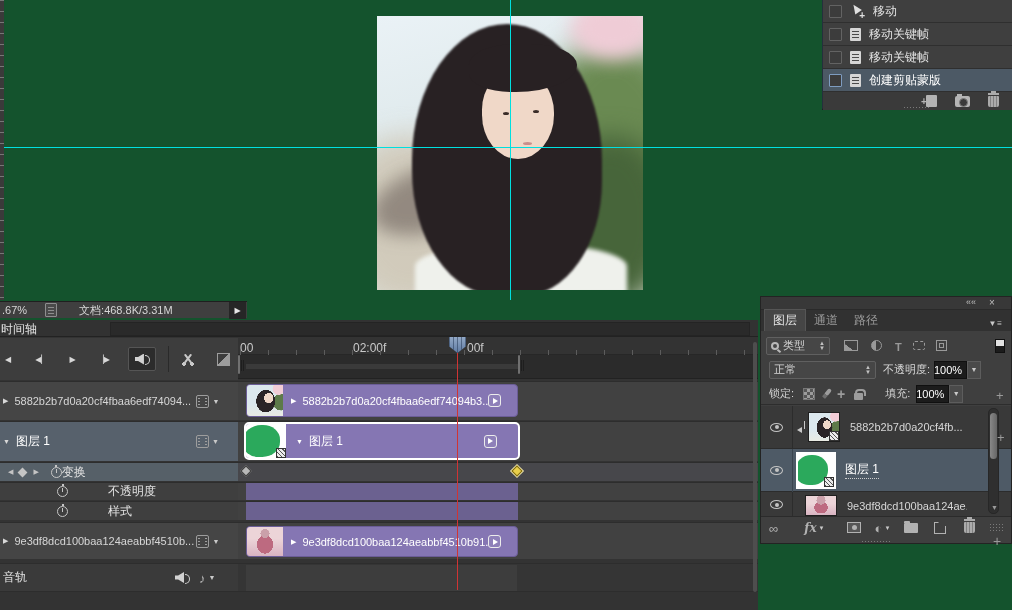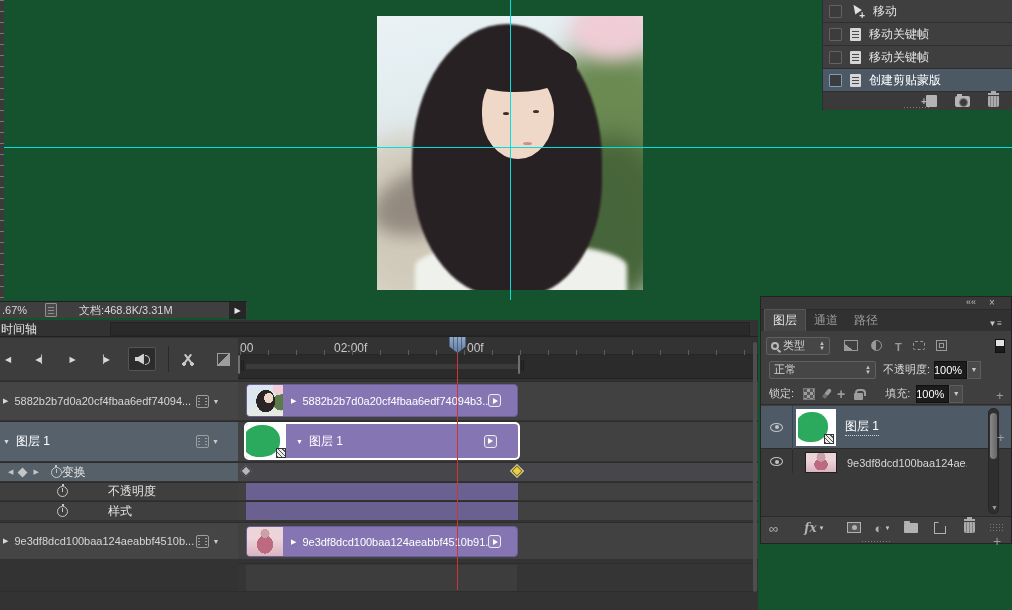--- a/index.html
+++ b/index.html
@@ -197,21 +197,21 @@
       <span style="margin-left:18px;width:28px;height:24px;background:#2c2c2c;border:1px solid #555;border-radius:2px;display:flex;align-items:center;justify-content:center">
         <span class="icon-speaker"></span>
       </span>
       <span style="margin-left:12px;width:1px;height:26px;background:#2a2a2a"></span>
       <span class="icon-scissors" style="margin-left:12px"></span>
       <span class="icon-trans" style="margin-left:22px"></span>
     </div>
 
     <div class="abs" style="left:238px;top:18px;width:520px;height:17px;background:#333;border-bottom:1px solid #272727">
       <span class="t10 abs" style="left:2px;top:3px;color:#c9c9c9">00</span>
-      <span class="t10 abs" style="left:96px;top:3px;color:#c9c9c9">02:00f</span>
+      <span class="t10 abs" style="left:115px;top:3px;color:#c9c9c9">02:00f</span>
       <span class="t10 abs" style="left:229px;top:3px;color:#c9c9c9">00f</span>
       <div class="abs" style="left:2px;top:12px;width:510px;height:5px;background:repeating-linear-gradient(90deg,#5c5c5c 0 1px,transparent 1px 28px)"></div>
     </div>
 
     <div class="abs" style="left:238px;top:35px;width:520px;height:24px;background:#2b2b2b;border-bottom:1px solid #222">
       <div class="abs" style="left:8px;top:9px;width:272px;height:5px;background:#3a3a3a"></div>
       <span class="wabr abs" style="left:0;top:1px"></span>
       <span class="wabr abs" style="left:278px;top:1px"></span>
     </div>
 
@@ -246,20 +246,26 @@
       <span class="icon-clock" style="margin-left:57px"></span>
       <span class="t12" style="margin-left:40px">样式</span>
     </div>
     <div class="trow" style="top:202px;height:37px">
       <span class="tri" style="margin-left:3px;font-size:7px">▶</span>
       <span class="t11 nowrap" style="margin-left:6px;width:182px">9e3df8dcd100baa124aeabbf4510b...</span>
       <span class="filmwrap">
         <span class="icon-film"></span>
         <span class="dd">▼</span>
       </span>
+    </div>
+    <div class="trow" style="top:243px;height:28px;background:#3a3a3a">
+      <span class="t12" style="margin-left:3px;width:172px">音轨</span>
+      <span class="icon-speaker"></span>
+      <span class="icon-note" style="margin-left:10px"></span>
+      <span class="dd" style="margin-left:3px">▼</span>
     </div>
 
     <div class="rrow" style="top:61px;height:39px"></div>
     <div class="rrow" style="top:101px;height:40px"></div>
     <div class="rrow" style="top:142px;height:19px;background:#47474b"></div>
     <div class="rrow" style="top:162px;height:18px">
       <div style="position:absolute;left:8px;top:0;width:272px;height:100%;background:#6b6190"></div>
     </div>
     <div class="rrow" style="top:181px;height:19px">
       <div style="position:absolute;left:8px;top:0;width:272px;height:100%;background:#6b6190"></div>
@@ -350,20 +356,29 @@
       <span class="icon-lock" style="margin-left:9px"></span>
       <span class="t11" style="margin-left:22px">填充:</span>
       <span class="valbox" style="margin-left:6px;width:33px">
         <span class="t11 tw">100%</span>
       </span>
       <span class="valbtn">▼</span>
     </div>
 
     <div class="abs" style="left:0;top:109px;width:250px;height:110px;background:#393939;overflow:hidden">
 
+      <div style="position:relative;height:43px;border-bottom:1px solid #2c2c2c;display:flex;align-items:center">
+        <span class="icon-eye" style="margin-left:9px"></span>
+        <span style="margin-left:9px;width:1px;height:43px;background:#2c2c2c"></span>
+        <span class="icon-clip-arrow" style="margin-left:4px"></span>
+        <span class="thumb-girl" style="margin-left:3px;width:32px;height:30px;position:relative;border:1px solid #1f1f1f">
+          <span class="sobadge"></span>
+        </span>
+        <span class="t11 nowrap" style="margin-left:10px;width:120px">5882b2b7d0a20cf4fb...</span>
+      </div>
 
       <div style="position:relative;height:43px;border-bottom:1px solid #2c2c2c;background:#4e5a66;display:flex;align-items:center">
         <span class="icon-eye" style="margin-left:9px"></span>
         <span style="margin-left:9px;width:1px;height:43px;background:#3a444e"></span>
         <span class="thumb-green" style="margin-left:3px;width:40px;height:37px;border:2px solid #fff">
           <span class="sobadge"></span>
         </span>
         <span class="t12 tw" style="margin-left:9px;border-bottom:1px dotted #cfcfcf">图层 1</span>
       </div>
 

